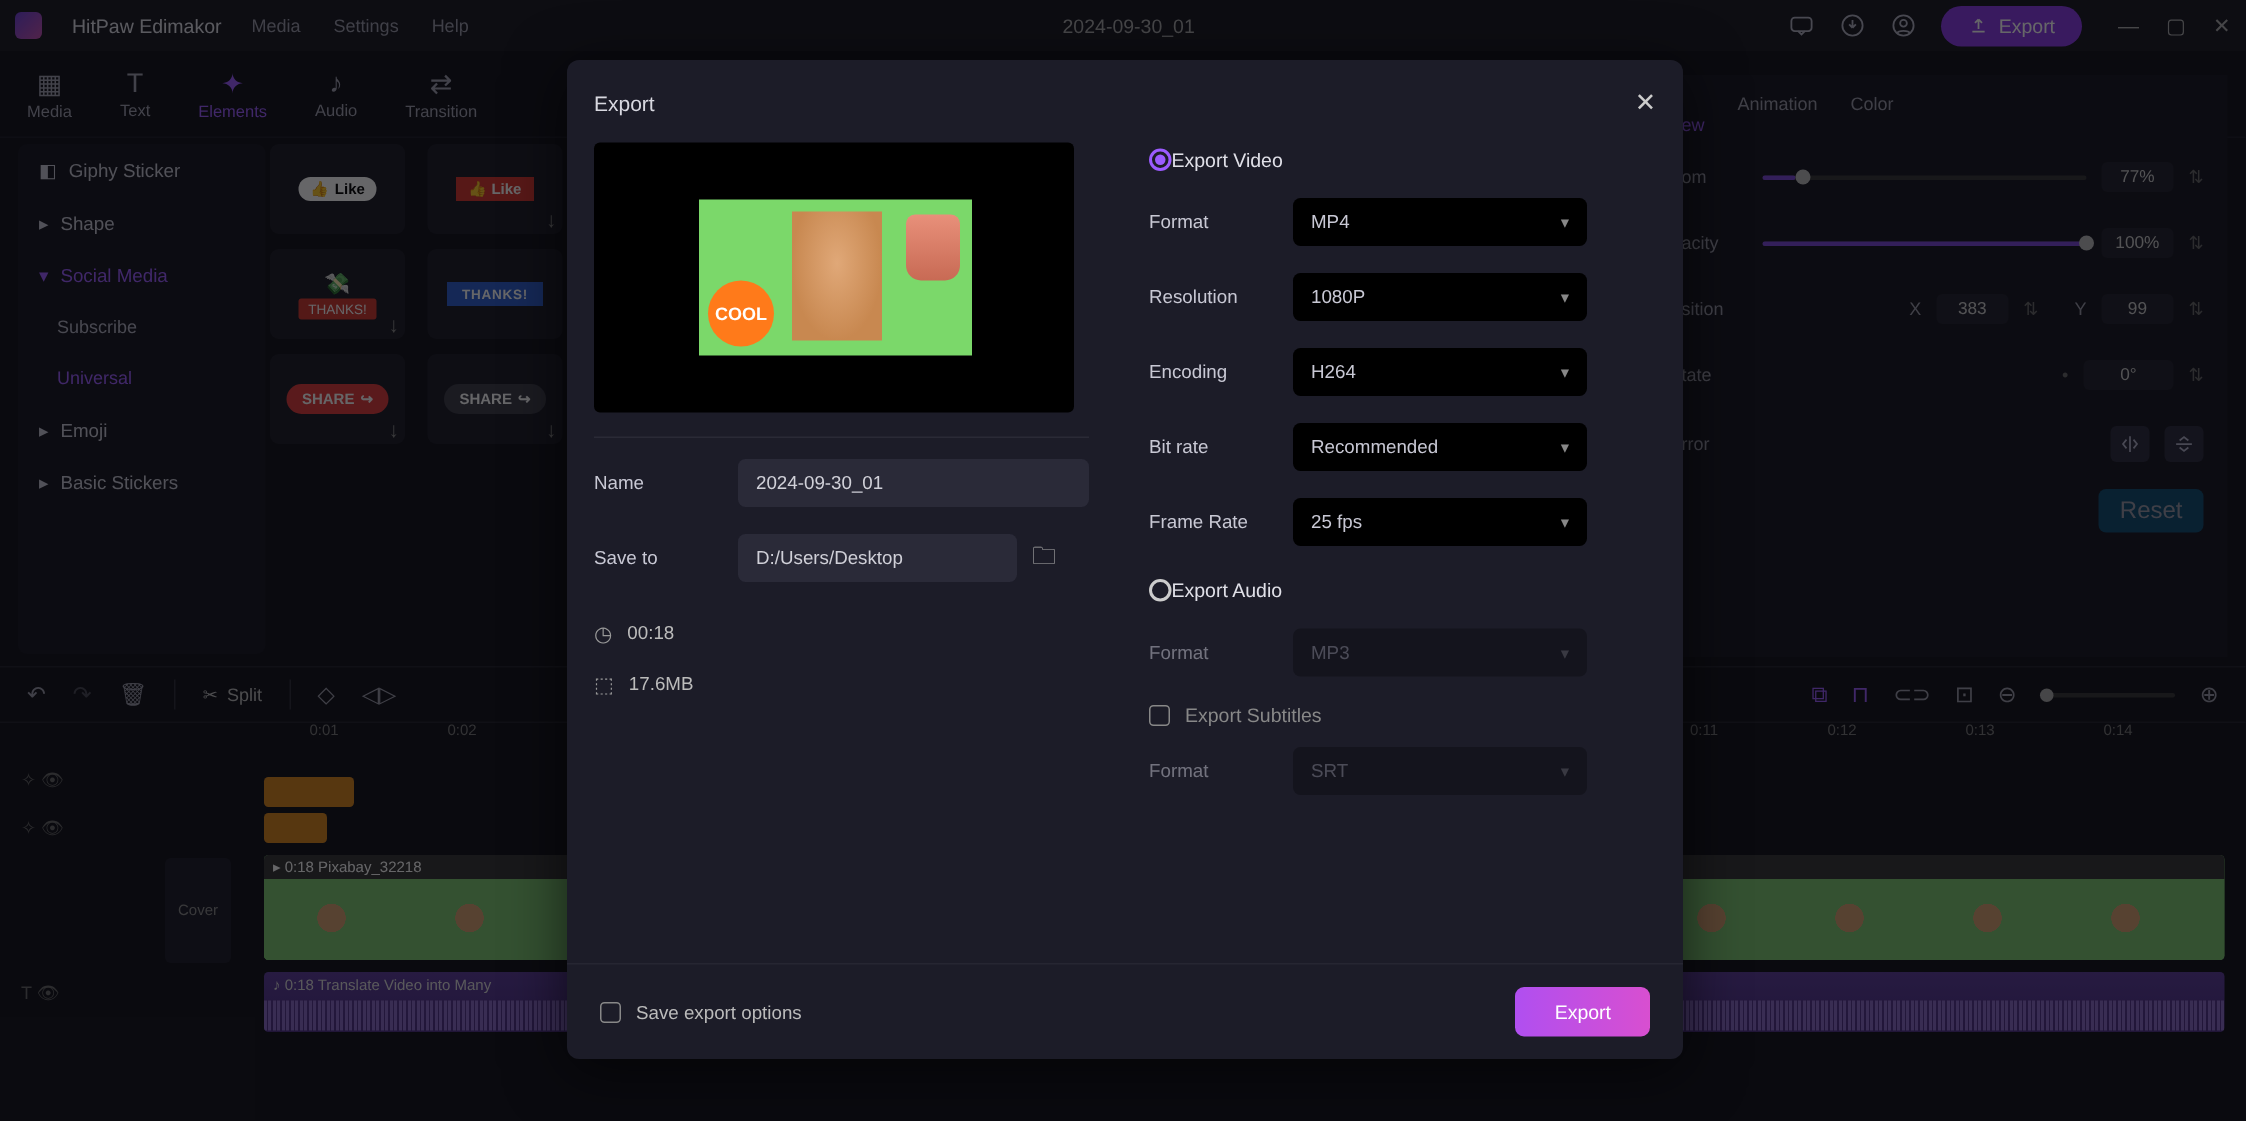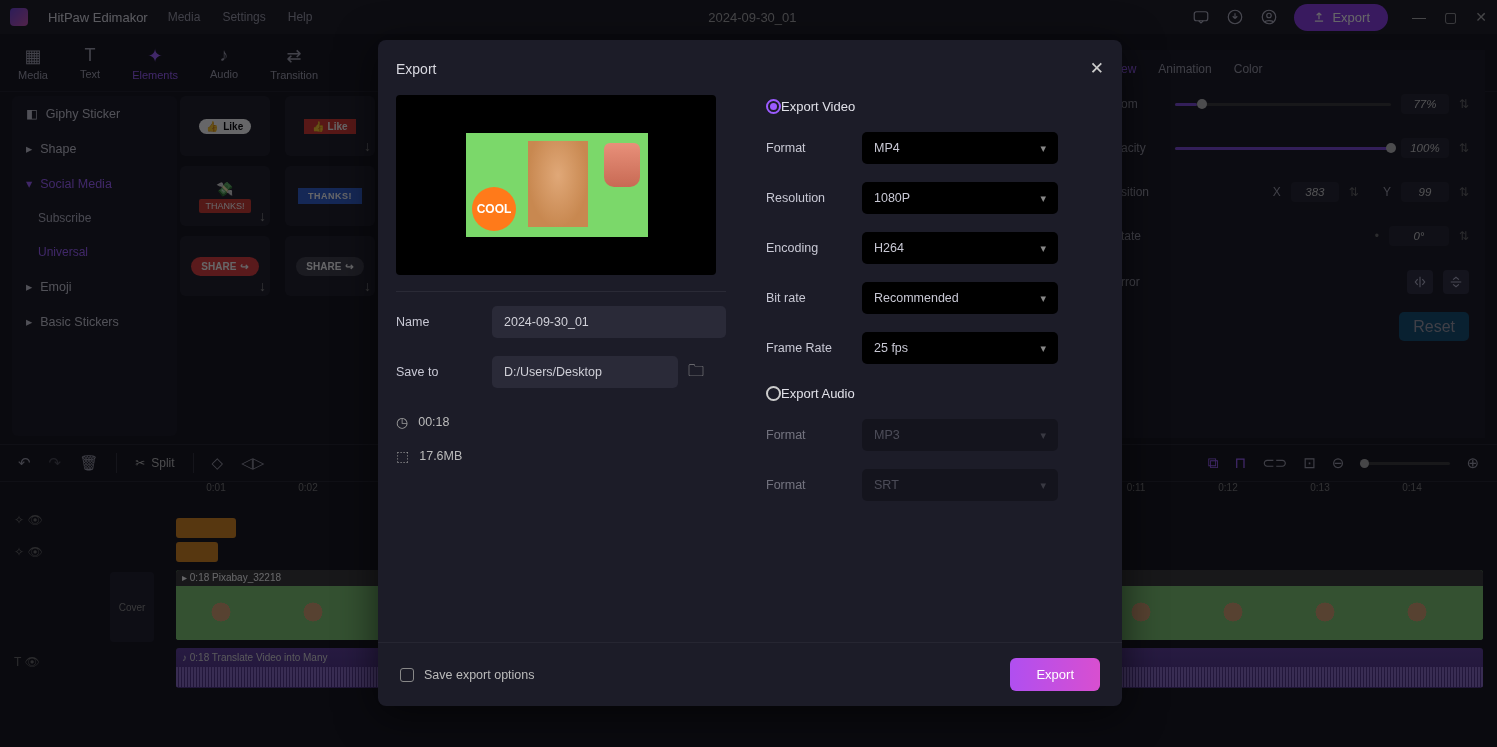--- a/index.html
+++ b/index.html
@@ -37,27 +37,27 @@
 .tlike { background:#fff; color:#000; border-radius:10px; padding:2px 8px; font-size:10px; font-weight:bold; display:flex; align-items:center; gap:4px;}
 .tlike2 { background:#d8342a; color:#fff; padding:2px 8px; font-size:10px; font-weight:bold;}
 .thanks { background:#d0352b; color:#fff; font-size:9px; padding:2px 6px; border-radius:2px;}
 .thanks2 { background:#2a5dcf; color:#fff; font-size:9px; padding:3px 10px; font-weight:bold; letter-spacing:0.5px;}
 .share { background:#e03838; color:#fff; padding:4px 10px; border-radius:14px; font-size:10px; font-weight:bold; display:flex; align-items:center; gap:4px;}
 .share2 { background:#3a3a46; color:#fff; padding:4px 10px; border-radius:14px; font-size:10px; font-weight:bold; display:flex; align-items:center; gap:4px;}
 
 
 .rightpanel { position: absolute; right: 12px; top: 50px; width: 380px; height: 388px; background: #14141e; padding: 12px 16px; font-size: 12px; color: #9a9aa8; }
 .rp-tabs { display: flex; gap: 22px; margin-bottom: 18px; }
-.rp-tabs .on { color: #9b5bff; }
+.rp-tabs .on { color: #9b5bff; margin-top: 14px; }
 .rp-row { display: flex; align-items: center; margin-bottom: 24px; gap: 10px; }
 .rp-row label { width: 44px; }
 .slider { flex:1; height:3px; background:#333; border-radius:2px; position:relative; }
 .slider .fill { height:100%; background:#7a45d8; border-radius:2px; }
 .slider .knob { width:10px; height:10px; background:#bbb; border-radius:50%; position:absolute; top:-4px; }
-.numbox { background:#1e1e2a; padding:4px 8px; border-radius:4px; min-width:48px; text-align:center; font-size:11.5px; color:#ccc;font-style:italic;}
+.numbox { background:#1e1e2a; padding:4px 8px; border-radius:4px; min-width:48px; text-align:center; font-size:11.5px; color:#ccc;}
 .reset { text-align:right; margin-top:20px; }
 .rp-iconbtn { width:26px; height:24px; background:#28283a; border-radius:4px; display:flex; align-items:center; justify-content:center; color:#b0b0c8;}
 
 
 .tlbar { position:absolute; left:0; top:444px; width:100%; height:38px; background:#0f0f17; display:flex; align-items:center; padding:0 18px; gap:18px; color:#888; border-top:1px solid #1d1d28; border-bottom:1px solid #1d1d28;}
 .tlbar .sep { width:1px; height:20px; background:#2a2a36; }
 .tlbar .ico { font-size:15px; color:#9a9aa8; }
 .split { display:flex; align-items:center; gap:6px; font-size:12px; color:#bbb;}
 .tlright { margin-left:auto; display:flex; gap:16px; align-items:center;}
 .tlright .act { color:#9b5bff; }
@@ -433,20 +433,24 @@
           <span>Export Audio</span>
         </div>
       <div class="frow" style="opacity:0.5">
           <label>Format</label>
           <div class="sel dis">
             <span>MP3</span>
             <span class="chev">▾</span>
           </div>
         </div>
 
+      <div class="subhdr">
+          <span class="chk"></span>
+          <span>Export Subtitles</span>
+        </div>
       <div class="frow" style="opacity:0.5">
           <label>Format</label>
           <div class="sel dis">
             <span>SRT</span>
             <span class="chev">▾</span>
           </div>
         </div>
     </div>
   </div>
   <div class="mfoot">

